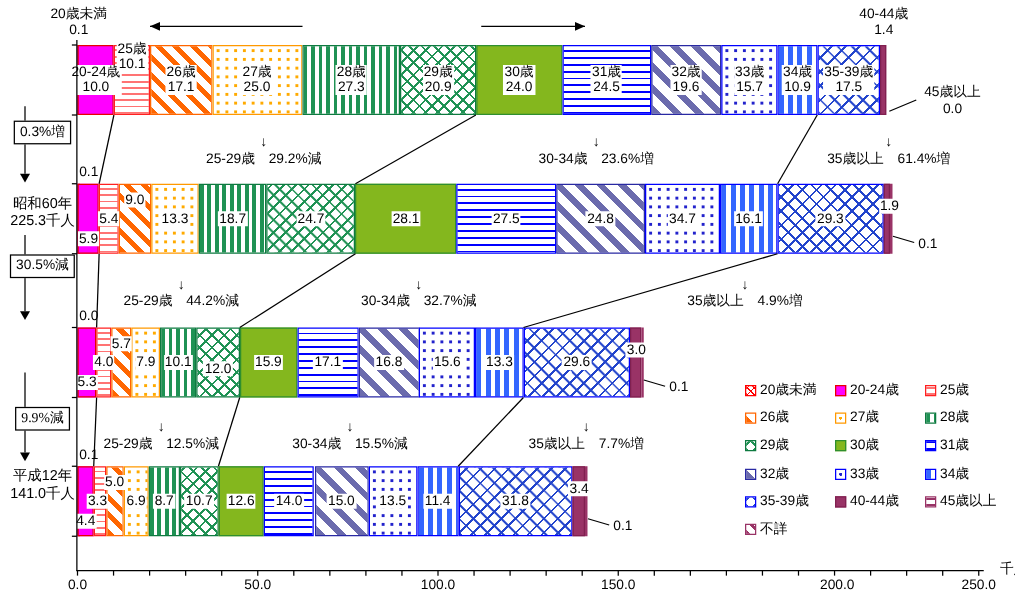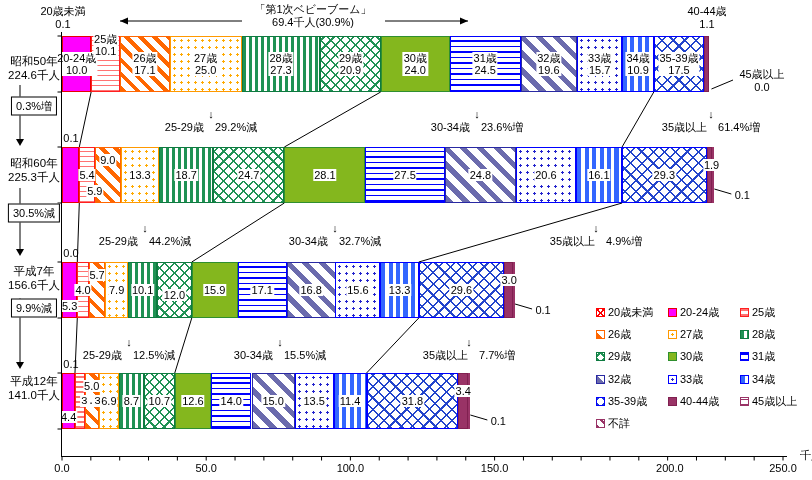--- a/index.html
+++ b/index.html
@@ -63,39 +63,39 @@
       <div class="seg pat-10" style="left: 577.1px; top: 36px; width: 45.3px;"></div>
       <div class="vlbl" style="left: 599.722px; top: 64px;">33歳<br>15.7</div>
       <div class="seg pat-11" style="left: 622.4px; top: 36px; width: 31.4px;"></div>
       <div class="vlbl" style="left: 638.079px; top: 64px;">34歳<br>10.9</div>
       <div class="seg pat-12" style="left: 653.8px; top: 36px; width: 50.5px;"></div>
       <div class="vlbl" style="left: 679.032px; top: 64px;">35-39歳<br>17.5</div>
       <div class="seg pat-13" style="left: 704.3px; top: 36px; width: 5.2px;"></div>
       <div class="seg pat-0" style="left: 62px; top: 147px; width: 1px;"></div>
       <div class="vlbl" style="left: 71px; top: 138px;">0.1</div>
       <div class="seg pat-1" style="left: 62.3px; top: 147px; width: 17px;"></div>
-      <div class="vlbl" style="left: 70.7962px; top: 191px; margin-left: 24px;">5.9</div>
+      <div class="vlbl" style="left: 70.7962px; top: 191px;">5.9</div>
       <div class="seg pat-2" style="left: 79.3px; top: 147px; width: 15.6px;"></div>
       <div class="vlbl" style="left: 87.0908px; top: 175px;">5.4</div>
       <div class="seg pat-3" style="left: 94.9px; top: 147px; width: 26px;"></div>
       <div class="vlbl" style="left: 107.856px; top: 160px;">9.0</div>
       <div class="seg pat-4" style="left: 120.8px; top: 147px; width: 38.4px;"></div>
       <div class="vlbl" style="left: 140.012px; top: 175px;">13.3</div>
       <div class="seg pat-5" style="left: 159.2px; top: 147px; width: 53.9px;"></div>
       <div class="vlbl" style="left: 186.156px; top: 175px;">18.7</div>
       <div class="seg pat-6" style="left: 213.1px; top: 147px; width: 71.2px;"></div>
       <div class="vlbl" style="left: 248.739px; top: 175px;">24.7</div>
       <div class="seg pat-7" style="left: 284.4px; top: 147px; width: 81px;"></div>
       <div class="vlbl" style="left: 324.877px; top: 175px;">28.1</div>
       <div class="seg pat-8" style="left: 365.4px; top: 147px; width: 79.3px;"></div>
       <div class="vlbl" style="left: 405.052px; top: 175px;">27.5</div>
       <div class="seg pat-9" style="left: 444.7px; top: 147px; width: 71.5px;"></div>
       <div class="vlbl" style="left: 480.468px; top: 175px;">24.8</div>
       <div class="seg pat-10" style="left: 516.2px; top: 147px; width: 59.4px;"></div>
-      <div class="vlbl" style="left: 545.935px; top: 175px;">20.6</div>
+      <div class="vlbl" style="left: 545.935px; top: 175px;">34.7</div>
       <div class="seg pat-11" style="left: 575.6px; top: 147px; width: 46.4px;"></div>
       <div class="vlbl" style="left: 598.857px; top: 175px;">16.1</div>
       <div class="seg pat-12" style="left: 622.1px; top: 147px; width: 84.5px;"></div>
       <div class="vlbl" style="left: 664.323px; top: 175px;">29.3</div>
       <div class="seg pat-13" style="left: 706.6px; top: 147px; width: 5.5px;"></div>
       <div class="vlbl" style="left: 711.574px; top: 165px;">1.9</div>
       <div class="seg pat-14" style="left: 712.1px; top: 147px; width: 1px;"></div>
       <div class="vlbl" style="left: 742.342px; top: 195px;">0.1</div>
       <div class="vlbl" style="left: 71px; top: 253px;">0.0</div>
       <div class="seg pat-1" style="left: 62px; top: 262px; width: 15.3px;"></div>
@@ -124,21 +124,21 @@
       <div class="vlbl" style="left: 461.434px; top: 290px;">29.6</div>
       <div class="seg pat-13" style="left: 504.1px; top: 262px; width: 8.7px;"></div>
       <div class="vlbl" style="left: 509.117px; top: 280px;">3.0</div>
       <div class="seg pat-14" style="left: 512.8px; top: 262px; width: 1px;"></div>
       <div class="vlbl" style="left: 543.058px; top: 310px;">0.1</div>
       <div class="seg pat-0" style="left: 62px; top: 373px; width: 1px;"></div>
       <div class="vlbl" style="left: 71px; top: 364px;">0.1</div>
       <div class="seg pat-1" style="left: 62.3px; top: 373px; width: 12.7px;"></div>
       <div class="vlbl" style="left: 68.6332px; top: 417px;">4.4</div>
       <div class="seg pat-2" style="left: 75px; top: 373px; width: 9.5px;"></div>
-      <div class="vlbl" style="left: 91px; top: 401px; font-family: Liberation Mono, monospace;">3.3</div>
+      <div class="vlbl" style="left: 78px; top: 401px;">3.3</div>
       <div class="seg pat-3" style="left: 84.5px; top: 373px; width: 14.4px;"></div>
       <div class="vlbl" style="left: 91.7052px; top: 386px;">5.0</div>
       <div class="seg pat-4" style="left: 98.9px; top: 373px; width: 19.9px;"></div>
       <div class="vlbl" style="left: 108.865px; top: 401px;">6.9</div>
       <div class="seg pat-5" style="left: 118.8px; top: 373px; width: 25.1px;"></div>
       <div class="vlbl" style="left: 131.36px; top: 401px;">8.7</div>
       <div class="seg pat-6" style="left: 143.9px; top: 373px; width: 30.9px;"></div>
       <div class="vlbl" style="left: 159.335px; top: 401px;">10.7</div>
       <div class="seg pat-7" style="left: 174.8px; top: 373px; width: 36.3px;"></div>
       <div class="vlbl" style="left: 192.934px; top: 401px;">12.6</div>
@@ -212,32 +212,28 @@
       <line x1="57.5" y1="36" x2="61.5" y2="36" stroke="#000" stroke-width="1"></line>
       <line x1="57.5" y1="92" x2="61.5" y2="92" stroke="#000" stroke-width="1"></line>
       <line x1="57.5" y1="147" x2="61.5" y2="147" stroke="#000" stroke-width="1"></line>
       <line x1="57.5" y1="203" x2="61.5" y2="203" stroke="#000" stroke-width="1"></line>
       <line x1="57.5" y1="262" x2="61.5" y2="262" stroke="#000" stroke-width="1"></line>
       <line x1="57.5" y1="318" x2="61.5" y2="318" stroke="#000" stroke-width="1"></line>
       <line x1="57.5" y1="373" x2="61.5" y2="373" stroke="#000" stroke-width="1"></line>
       <line x1="57.5" y1="429" x2="61.5" y2="429" stroke="#000" stroke-width="1"></line>
     </svg>
   <div id="overlay">
-    <div class="ann" style="left:313px;top:3px;">
-      <div>「第1次ベビーブーム」</div>
-      <div>69.4千人(30.9%)</div>
-    </div>
     <div class="ann" style="left:800px;top:449px;transform:none;">千人</div>
   <div class="ann" style="left: 63px; top: 5px;">
         <div>20歳未満</div>
         <div>0.1</div>
       </div>
       <div class="ann" style="left: 707px; top: 5px;">
         <div>40-44歳</div>
-        <div>1.1</div>
+        <div>1.4</div>
       </div>
       <div class="ann" style="left: 762px; top: 68px;">
         <div>45歳以上</div>
         <div>0.0</div>
       </div>
       <div class="ann" style="left: 211px; top: 108px;">
         <div>↓</div>
         <div>25-29歳　29.2%減</div>
       </div>
       <div class="ann" style="left: 477px; top: 108px;">
@@ -265,39 +261,31 @@
         <div>25-29歳　12.5%減</div>
       </div>
       <div class="ann" style="left: 280px; top: 336px;">
         <div>↓</div>
         <div>30-34歳　15.5%減</div>
       </div>
       <div class="ann" style="left: 469px; top: 336px;">
         <div>↓</div>
         <div>35歳以上　7.7%増</div>
       </div>
-      <div class="year" style="top: 54px;">
-        <div>昭和50年</div>
-        <div>224.6千人</div>
-      </div>
       <div class="year" style="top: 156px;">
         <div>昭和60年</div>
         <div>225.3千人</div>
       </div>
-      <div class="year" style="top: 264px;">
-        <div>平成7年</div>
-        <div>156.6千人</div>
-      </div>
       <div class="year" style="top: 374px;">
         <div>平成12年</div>
         <div>141.0千人</div>
       </div>
       <div class="chg" style="left: 34px; top: 106px;">0.3%増</div>
       <div class="chg" style="left: 34px; top: 213px;">30.5%減</div>
-      <div class="chg" style="left: 34px; top: 308px;">9.9%減</div>
+      <div class="chg" style="left: 34px; top: 335px; font-family: Liberation Serif, serif;">9.9%減</div>
       <div class="xtick" style="left: 62px;">0.0</div>
       <div class="xtick" style="left: 206.2px;">50.0</div>
       <div class="xtick" style="left: 350.4px;">100.0</div>
       <div class="xtick" style="left: 494.6px;">150.0</div>
       <div class="xtick" style="left: 638.8px; margin-left: 31px;">200.0</div>
       <div class="xtick" style="left: 783px;">250.0</div>
       <div class="sw pat-0" style="left: 596px; top: 308px;"></div>
       <div class="leglbl" style="left: 608px; top: 306px;">20歳未満</div>
       <div class="sw pat-1" style="left: 668px; top: 308px;"></div>
       <div class="leglbl" style="left: 680px; top: 306px;">20-24歳</div>

